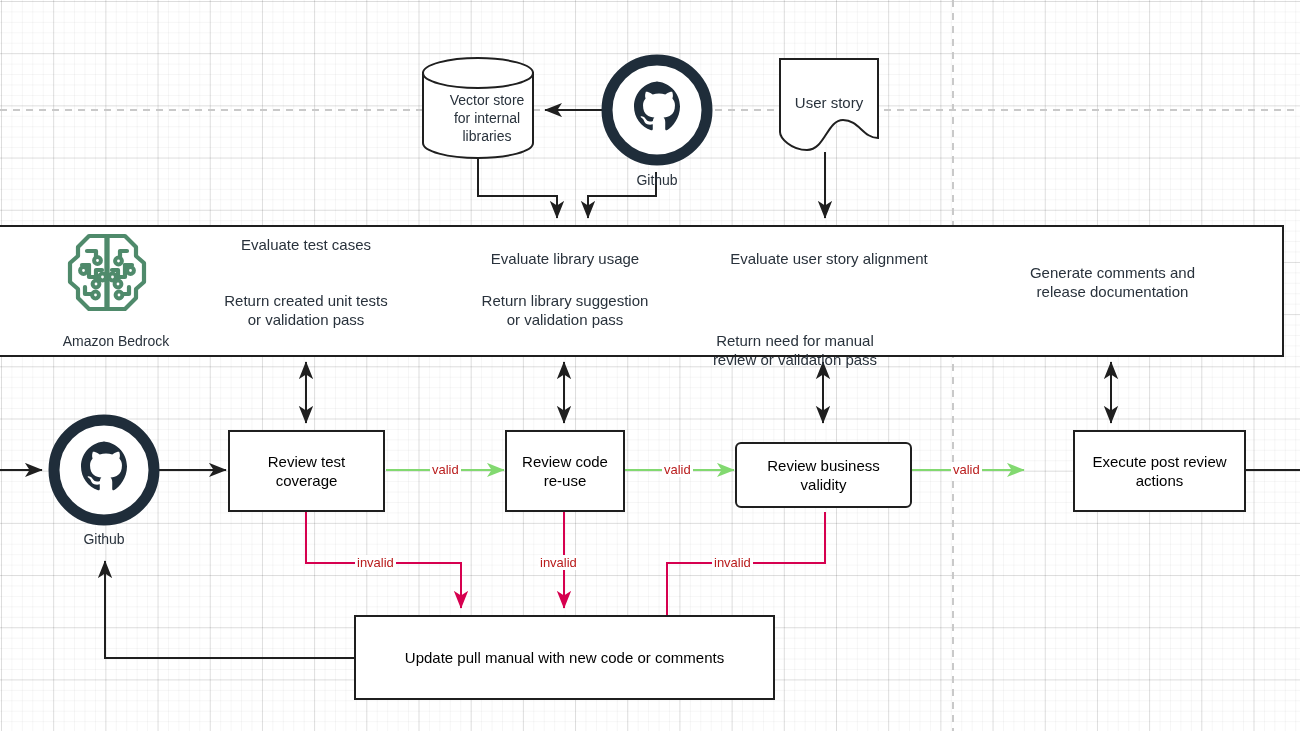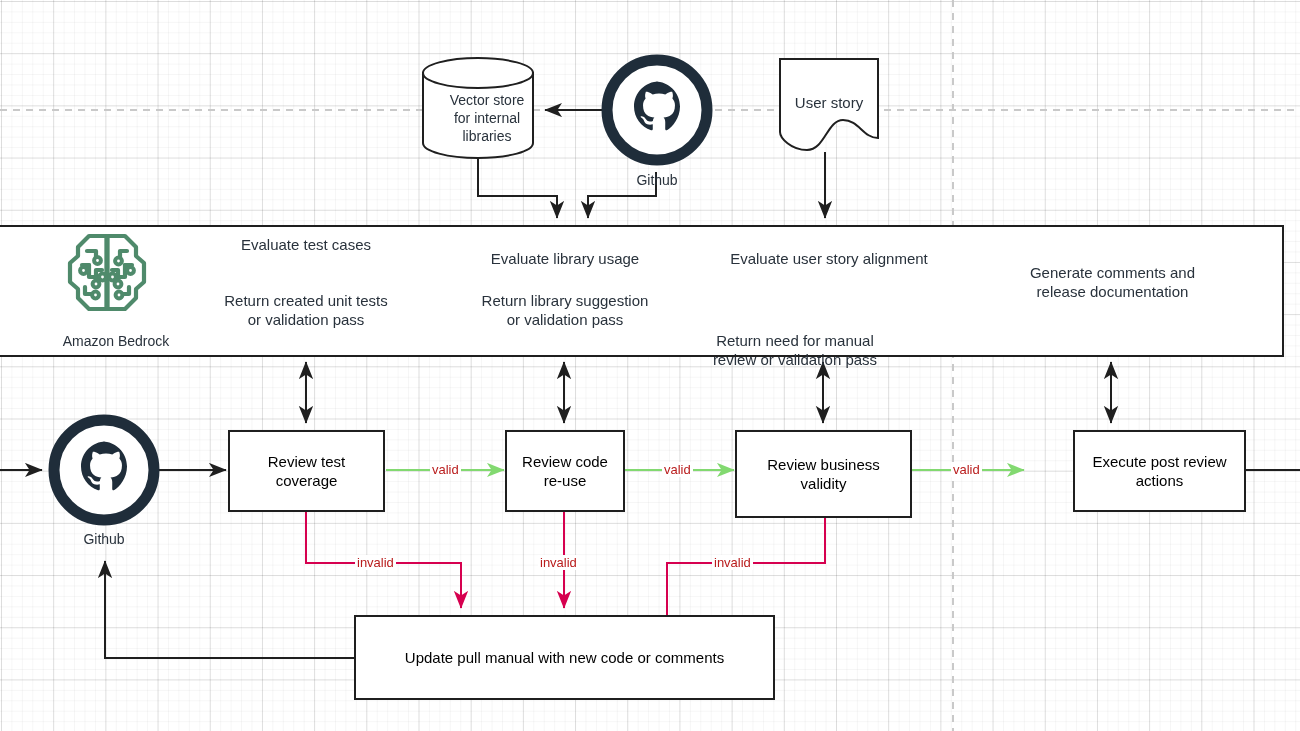--- a/index.html
+++ b/index.html
@@ -283,21 +283,21 @@
   <div class="shape-box" style="left:228px; top:430px; width:157px; height:82px;">
     <span class="lbl">Review test
 coverage</span>
   </div>
 
   <div class="shape-box" style="left:505px; top:430px; width:120px; height:82px;">
     <span class="lbl">Review code
 re-use</span>
   </div>
 
-  <div class="shape-box" style="left:735px; top:430px; width:177px; height:88px;">
+  <div class="shape-box" style="left:735px; top:442px; width:177px; height:66px;border-radius:6px;">
     <span class="lbl">Review business
 validity</span>
   </div>
 
   <div class="shape-box" style="left:1025px; top:430px; width:173px; height:82px;margin-left:48px;">
     <span class="lbl">Execute post review
 actions</span>
   </div>
 
   <div class="shape-box" style="left:354px; top:615px; width:421px; height:85px;">

